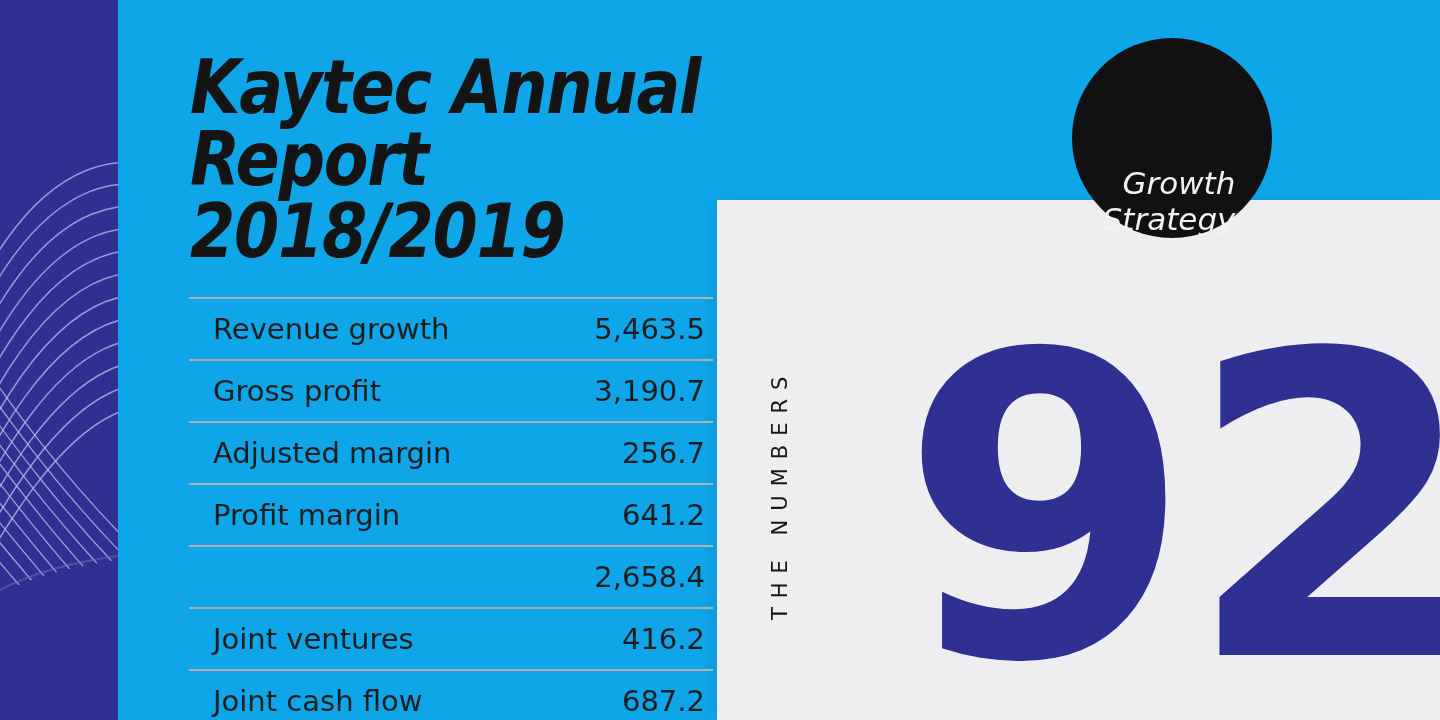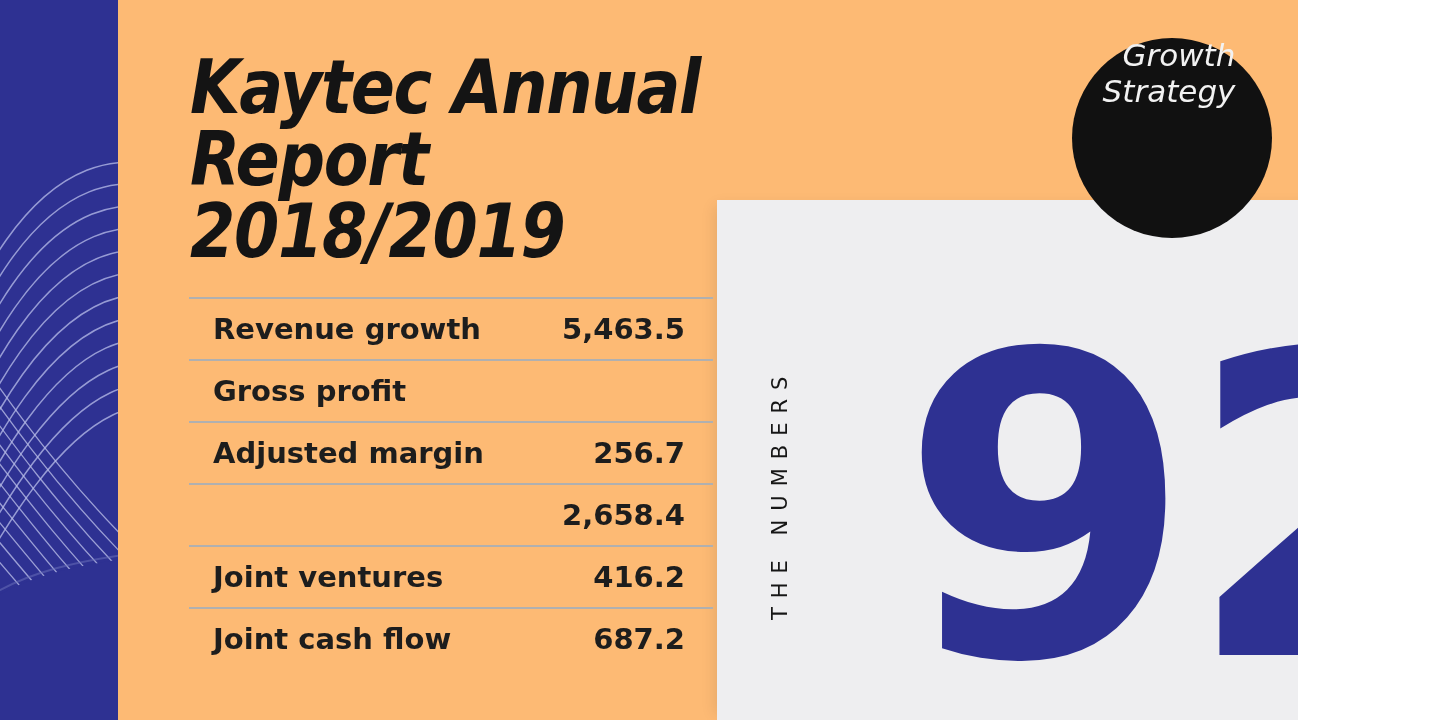--- a/index.html
+++ b/index.html
@@ -2,21 +2,21 @@
 <html><head>
 <meta charset="utf-8">
 <style>
   html,body{margin:0;padding:0;}
   body{
     width:1440px;height:720px;overflow:hidden;
     background:#ffffff;
     font-family:"DejaVu Sans", sans-serif;
     position:relative;
   }
-  .stage{position:absolute;inset:0;width:1298px;height:720px;overflow:hidden;background:#fdba74;}
+  .stage{position:absolute;inset:0;width:1440px;height:720px;overflow:hidden;background:#0ea5e9;}
 
   
   .sidebar{
     position:absolute;left:0;top:0;width:118px;height:720px;
     background:#2e3192;overflow:hidden;
   }
   .sidebar svg{position:absolute;left:0;top:0;}
 
   
   .grey-panel{
@@ -40,32 +40,32 @@
   
   .table{
     position:absolute;left:189px;top:297px;width:524px;
   }
   .row{
     position:relative;
     height:60px;
     border-top:2px solid #b0b0b0;
     display:flex;align-items:center;
     font-size:29px;color:#1d1d1d;
-    font-weight:700;
+    font-weight:400;
   }
   .row .label{position:absolute;left:24px;}
-  .row .value{position:absolute;right:28px;}
+  .row .value{position:absolute;right:8px;}
   .row.bold{font-weight:700;}
-  .row.bold .label,.row.bold .value{font-weight:700;}
+  .row.bold .label,.row.bold .value{font-weight:400;}
 
   
   .badge{
     position:absolute;left:1072px;top:38px;width:200px;height:200px;
     border-radius:50%;background:#111111;
-    display:flex;align-items:flex-start;justify-content:center;
+    display:flex;align-items:flex-end;justify-content:center;
   }
   .badge-text{
     color:#f2f2f2;font-style:italic;
     font-size:31px;line-height:1.16;
     text-align:right;
     padding-right:6px;
     white-space:pre-line;
     font-weight:300;
   }
   .vlabel-wrap{
@@ -129,27 +129,32 @@
 
   <div class="table">
 
     <div class="row">
       <span class="label">Revenue growth</span>
       <span class="value">5,463.5</span>
     </div>
 
     <div class="row bold">
       <span class="label">Gross profit</span>
+      <span class="value">3,190.7</span>
     </div>
 
     <div class="row">
       <span class="label">Adjusted margin</span>
       <span class="value">256.7</span>
     </div>
 
+    <div class="row">
+      <span class="label">Profit margin</span>
+      <span class="value">641.2</span>
+    </div>
 
     <div class="row bold">
       <span class="value">2,658.4</span>
     </div>
 
     <div class="row">
       <span class="label">Joint ventures</span>
       <span class="value">416.2</span>
     </div>
 

